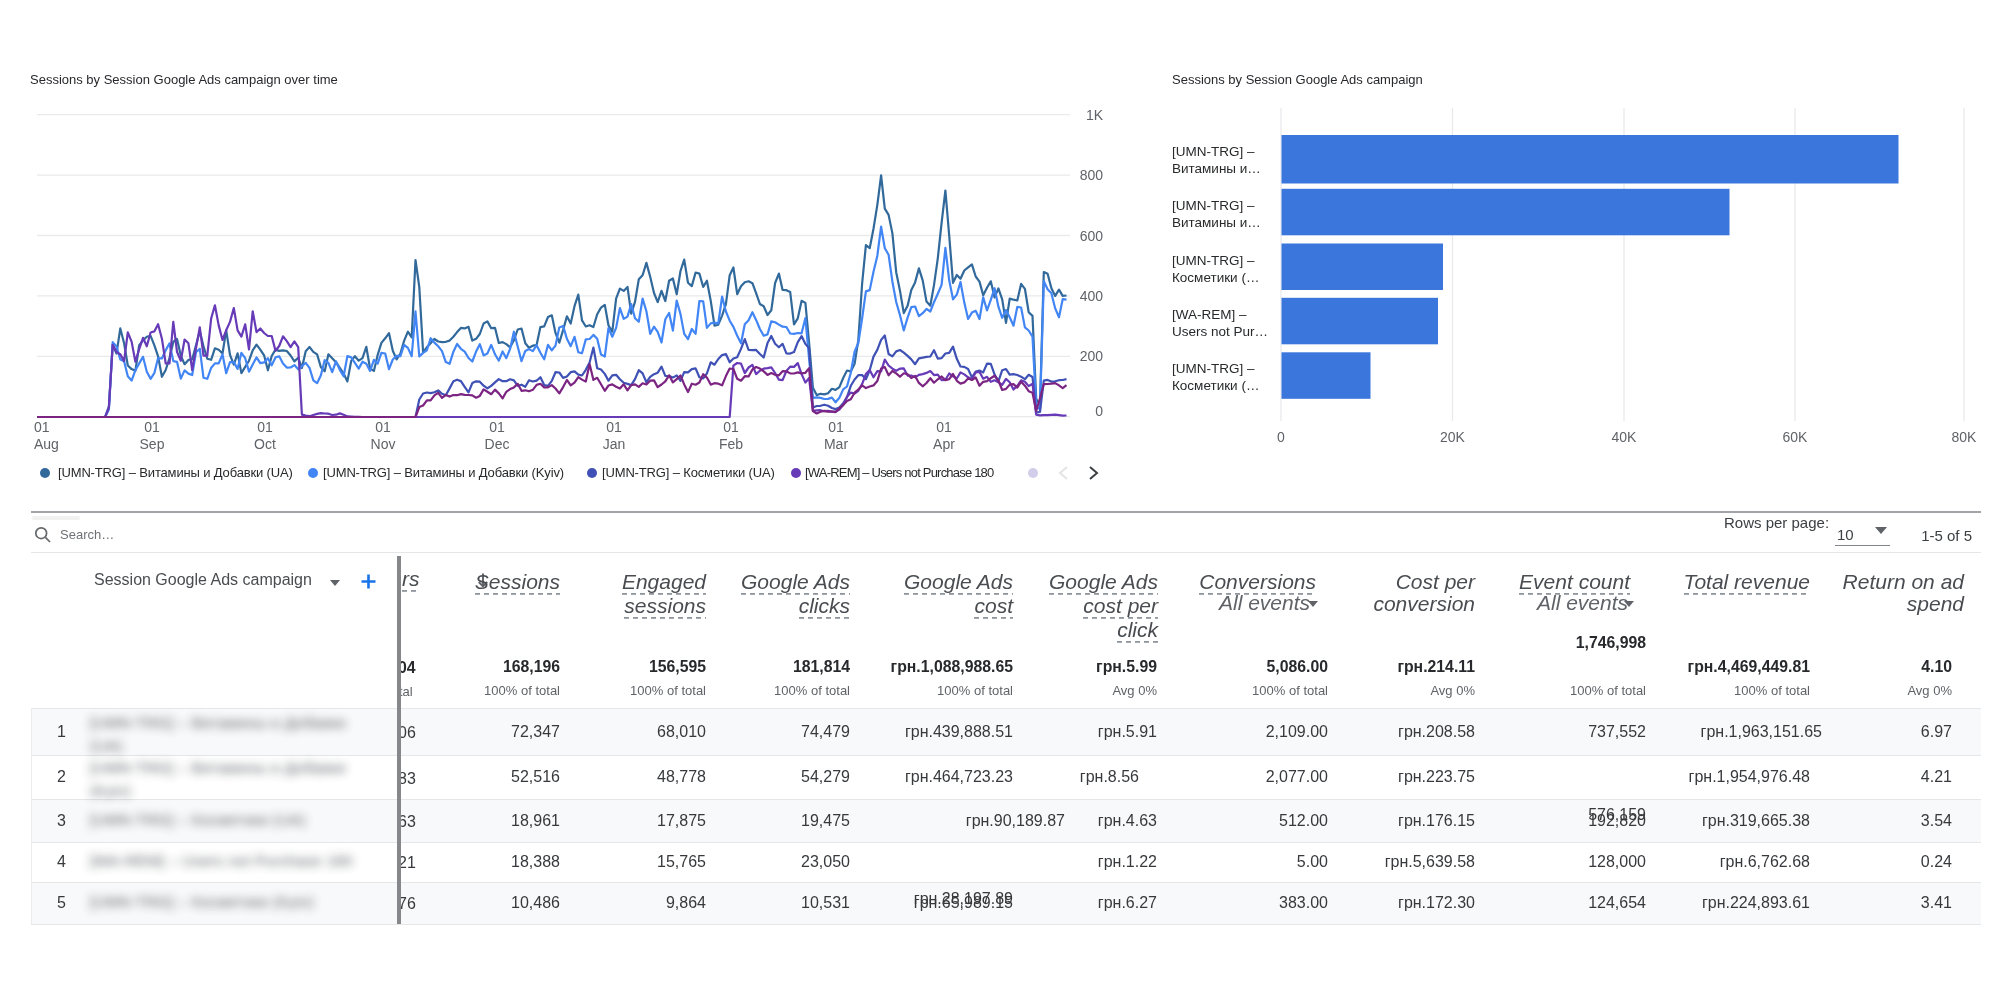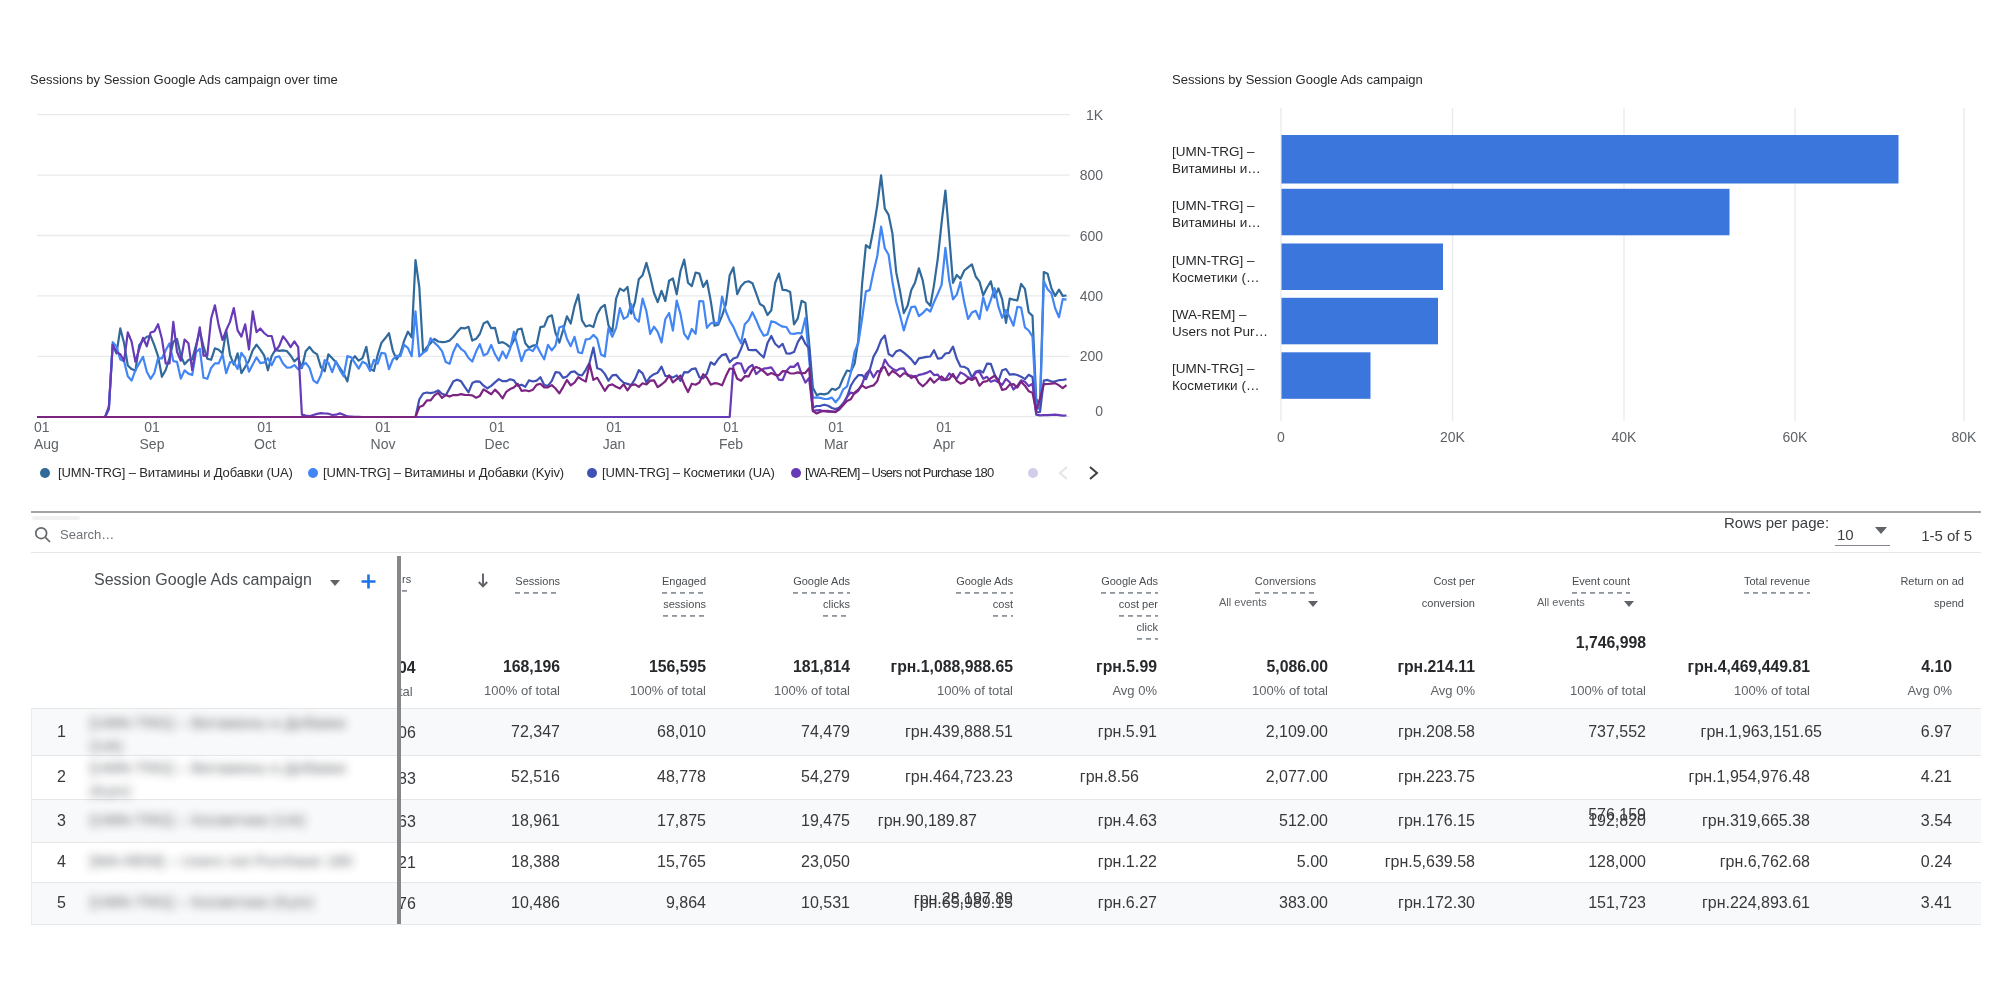--- a/index.html
+++ b/index.html
@@ -1,19 +1,19 @@
 <!DOCTYPE html>
 <html><head><meta charset="utf-8">
 <style>
 html,body{margin:0;padding:0;background:#fff;}
 body{width:2000px;height:1000px;position:relative;font-family:"Liberation Sans",sans-serif;overflow:hidden;}
 .abs{position:absolute;}
 .ct{font-size:13px;color:#27292c;}
 .r{text-align:right;}
-.hdr{font-size:11px;color:#494d51;line-height:21.5px;}
+.hdr{font-size:21px;color:#494d51;line-height:21.5px;font-style:italic;}
 .du{display:inline-block;padding-bottom:5px;line-height:16px;background-image:repeating-linear-gradient(to right,#8f959c 0,#8f959c 5px,transparent 5px,transparent 9px);background-size:100% 1.8px;background-repeat:no-repeat;background-position:0 100%;}
 .val{font-size:16px;color:#37393c;}
 .tot{font-size:15.8px;font-weight:bold;color:#27292c;}
 .sub{font-size:13px;color:#5f6368;}
 .blurred{filter:blur(5px);color:#4a4e53;font-size:15.5px;line-height:22.5px;letter-spacing:0.2px;opacity:0.9;}
 </style></head>
 <body>
 
 <div class="abs ct" style="left:30px;top:72px;">Sessions by Session Google Ads campaign over time</div>
 <svg class="abs" style="left:0;top:0;" width="1115" height="460" viewBox="0 0 1115 460">
@@ -182,21 +182,21 @@
 <div class="abs val r" style="right:861px;top:768.0px;width:240px;">грн.8.56</div>
 <div class="abs val r" style="right:672px;top:768.0px;width:240px;">2,077.00</div>
 <div class="abs val r" style="right:525px;top:768.0px;width:240px;">грн.223.75</div>
 <div class="abs val r" style="right:354px;top:806px;width:240px;">576,159</div>
 <div class="abs val r" style="right:190px;top:768.0px;width:240px;">грн.1,954,976.48</div>
 <div class="abs val r" style="right:48px;top:768.0px;width:240px;">4.21</div>
 <div class="abs val r" style="left:31px;top:811.5px;width:35px;">3</div>
 <div class="abs val r" style="right:1440px;top:811.5px;width:240px;">18,961</div>
 <div class="abs val r" style="right:1294px;top:811.5px;width:240px;">17,875</div>
 <div class="abs val r" style="right:1150px;top:811.5px;width:240px;">19,475</div>
-<div class="abs val r" style="right:1023px;top:811.5px;width:240px;">грн.90,189.87</div>
+<div class="abs val r" style="right:935px;top:811.5px;width:240px;">грн.90,189.87</div>
 <div class="abs val r" style="right:843px;top:811.5px;width:240px;">грн.4.63</div>
 <div class="abs val r" style="right:672px;top:811.5px;width:240px;">512.00</div>
 <div class="abs val r" style="right:525px;top:811.5px;width:240px;">грн.176.15</div>
 <div class="abs val r" style="right:354px;top:811.5px;width:240px;">192,820</div>
 <div class="abs val r" style="right:190px;top:811.5px;width:240px;">грн.319,665.38</div>
 <div class="abs val r" style="right:48px;top:811.5px;width:240px;">3.54</div>
 <div class="abs val r" style="left:31px;top:852.5px;width:35px;">4</div>
 <div class="abs val r" style="right:1440px;top:852.5px;width:240px;">18,388</div>
 <div class="abs val r" style="right:1294px;top:852.5px;width:240px;">15,765</div>
 <div class="abs val r" style="right:1150px;top:852.5px;width:240px;">23,050</div>
@@ -208,20 +208,20 @@
 <div class="abs val r" style="right:190px;top:852.5px;width:240px;">грн.6,762.68</div>
 <div class="abs val r" style="right:48px;top:852.5px;width:240px;">0.24</div>
 <div class="abs val r" style="left:31px;top:893.5px;width:35px;">5</div>
 <div class="abs val r" style="right:1440px;top:893.5px;width:240px;">10,486</div>
 <div class="abs val r" style="right:1294px;top:893.5px;width:240px;">9,864</div>
 <div class="abs val r" style="right:1150px;top:893.5px;width:240px;">10,531</div>
 <div class="abs val r" style="right:987px;top:893.5px;width:240px;">грн.65,989.15</div>
 <div class="abs val r" style="right:843px;top:893.5px;width:240px;">грн.6.27</div>
 <div class="abs val r" style="right:672px;top:893.5px;width:240px;">383.00</div>
 <div class="abs val r" style="right:525px;top:893.5px;width:240px;">грн.172.30</div>
-<div class="abs val r" style="right:354px;top:893.5px;width:240px;">151,723</div>
+<div class="abs val r" style="right:354px;top:893.5px;width:240px;">124,654</div>
 <div class="abs val r" style="right:190px;top:893.5px;width:240px;">грн.224,893.61</div>
 <div class="abs val r" style="right:48px;top:893.5px;width:240px;">3.41</div>
 <div class="abs blurred" style="left:90px;top:712px;width:290px;">[UMN-TRG] – Витамины и Добавки<br>(UA)</div>
 <div class="abs blurred" style="left:90px;top:757px;width:290px;">[UMN-TRG] – Витамины и Добавки<br>(Kyiv)</div>
 <div class="abs blurred" style="left:90px;top:809px;width:290px;">[UMN-TRG] – Косметики (UA)</div>
 <div class="abs blurred" style="left:90px;top:850px;width:290px;">[WA-REM] – Users not Purchase 180</div>
 <div class="abs blurred" style="left:90px;top:891px;width:290px;">[UMN-TRG] – Косметики (Kyiv)</div>
 <div class="abs" style="left:397px;top:556px;width:4px;height:368px;background:#85878b;"></div>
 </body></html>

